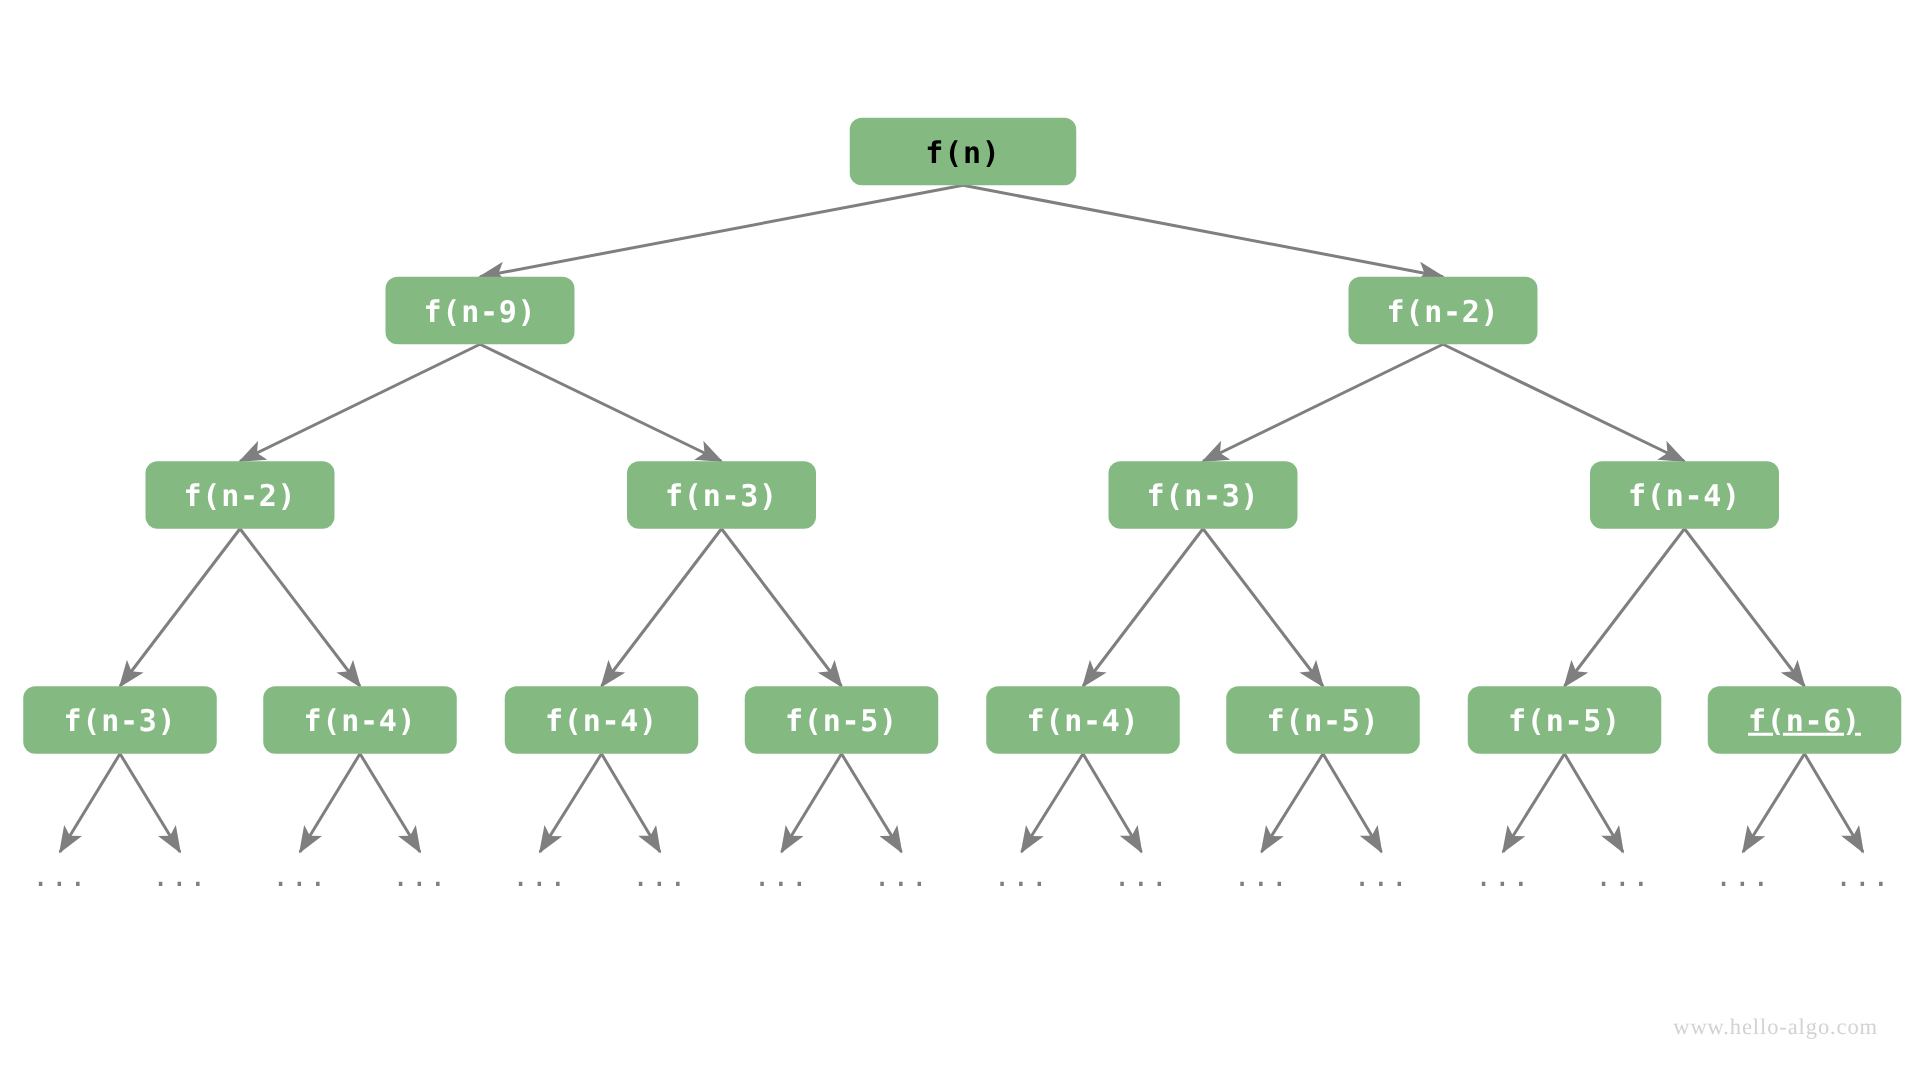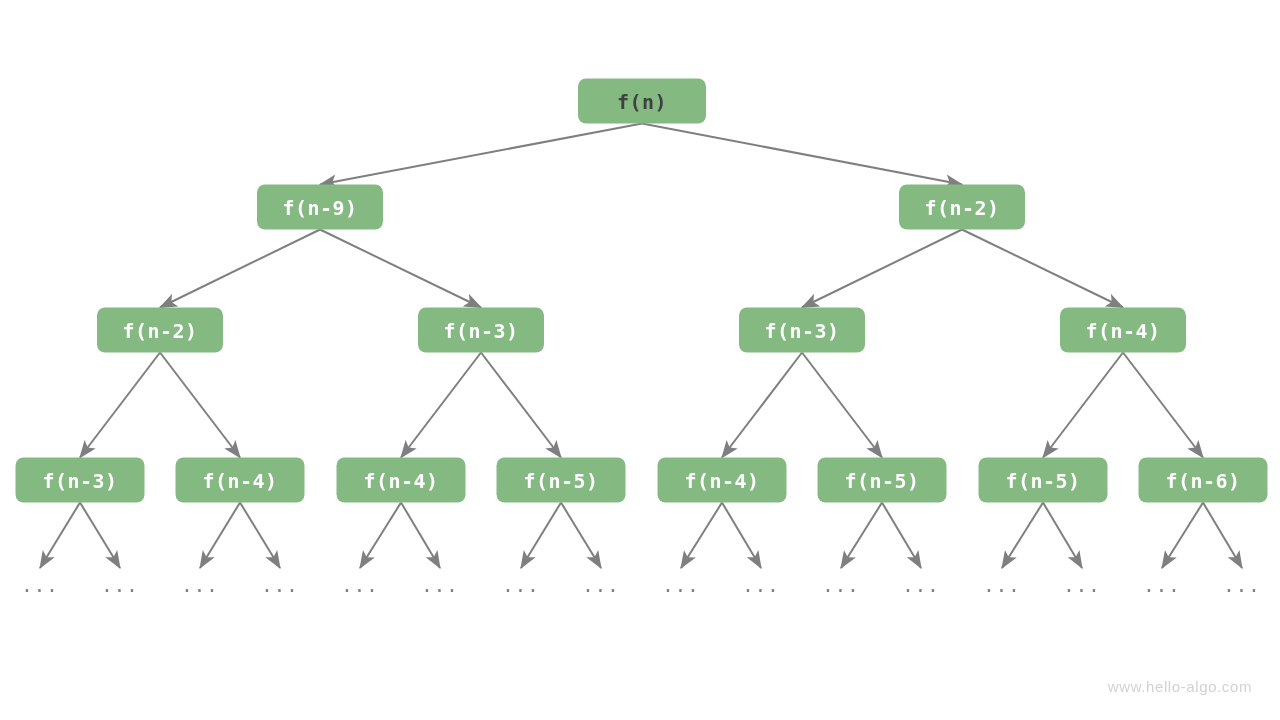--- a/index.html
+++ b/index.html
@@ -51,21 +51,21 @@
     font-size: 19px;
     line-height: 1;
     letter-spacing: 1px;
     transform: translate(-50%, -50%);
     z-index: 2;
     user-select: none;
   }
   .watermark {
     position: absolute;
     color: #d2d2d2;
-    font-family: Liberation Sans, sans-serif;
+    font-family: Liberation Serif, serif;
     font-size: 15px;
     letter-spacing: 0.6px;
     white-space: nowrap;
     transform: translate(-100%, -50%);
   }
 </style>
 </head>
 <body>
 
 <div id="canvas" style="background: rgb(255, 255, 255);">
@@ -104,35 +104,35 @@
         <line x1="882" y1="502.5" x2="841" y2="568" stroke="#7f7f7f" stroke-width="2" marker-end="url(#arrowhead)"></line>
         <line x1="882" y1="502.5" x2="921" y2="568" stroke="#7f7f7f" stroke-width="2" marker-end="url(#arrowhead)"></line>
         <line x1="1043" y1="502.5" x2="1002" y2="568" stroke="#7f7f7f" stroke-width="2" marker-end="url(#arrowhead)"></line>
         <line x1="1043" y1="502.5" x2="1082" y2="568" stroke="#7f7f7f" stroke-width="2" marker-end="url(#arrowhead)"></line>
         <line x1="1203" y1="502.5" x2="1162" y2="568" stroke="#7f7f7f" stroke-width="2" marker-end="url(#arrowhead)"></line>
         <line x1="1203" y1="502.5" x2="1242" y2="568" stroke="#7f7f7f" stroke-width="2" marker-end="url(#arrowhead)"></line>
       </g>
   </svg>
 
   <div id="node-layer">
-      <div class="node" style="left: 642px; top: 101px; width: 128px; background: rgb(132, 185, 130); color: #404040;">f(n)</div>
+      <div class="node" style="left: 642px; top: 101px; width: 151px; background: rgb(132, 185, 130); color: #000000;">f(n)</div>
       <div class="node" style="left: 320px; top: 207px; width: 126px; background: rgb(132, 185, 130); color: rgb(255, 255, 255);">f(n-9)</div>
       <div class="node" style="left: 962px; top: 207px; width: 126px; background: rgb(132, 185, 130); color: rgb(255, 255, 255);">f(n-2)</div>
       <div class="node" style="left: 160px; top: 330px; width: 126px; background: rgb(132, 185, 130); color: rgb(255, 255, 255);">f(n-2)</div>
       <div class="node" style="left: 481px; top: 330px; width: 126px; background: rgb(132, 185, 130); color: rgb(255, 255, 255);">f(n-3)</div>
       <div class="node" style="left: 802px; top: 330px; width: 126px; background: rgb(132, 185, 130); color: rgb(255, 255, 255);">f(n-3)</div>
       <div class="node" style="left: 1123px; top: 330px; width: 126px; background: rgb(132, 185, 130); color: rgb(255, 255, 255);">f(n-4)</div>
       <div class="node" style="left: 80px; top: 480px; width: 129px; background: rgb(132, 185, 130); color: rgb(255, 255, 255);">f(n-3)</div>
       <div class="node" style="left: 240px; top: 480px; width: 129px; background: rgb(132, 185, 130); color: rgb(255, 255, 255);">f(n-4)</div>
       <div class="node" style="left: 401px; top: 480px; width: 129px; background: rgb(132, 185, 130); color: rgb(255, 255, 255);">f(n-4)</div>
       <div class="node" style="left: 561px; top: 480px; width: 129px; background: rgb(132, 185, 130); color: rgb(255, 255, 255);">f(n-5)</div>
       <div class="node" style="left: 722px; top: 480px; width: 129px; background: rgb(132, 185, 130); color: rgb(255, 255, 255);">f(n-4)</div>
       <div class="node" style="left: 882px; top: 480px; width: 129px; background: rgb(132, 185, 130); color: rgb(255, 255, 255);">f(n-5)</div>
       <div class="node" style="left: 1043px; top: 480px; width: 129px; background: rgb(132, 185, 130); color: rgb(255, 255, 255);">f(n-5)</div>
-      <div class="node" style="left: 1203px; top: 480px; width: 129px; background: rgb(132, 185, 130); color: rgb(255, 255, 255);">f(n-6)</div>
+      <div class="node" style="left: 1203px; top: 480px; width: 129px; background: rgb(132, 185, 130); color: rgb(255, 255, 255); text-decoration: underline;">f(n-6)</div>
     </div>
   <div id="ellipsis-layer">
       <div class="ellipsis" style="left: 40px; top: 585px; color: rgb(127, 127, 127);">...</div>
       <div class="ellipsis" style="left: 120px; top: 585px; color: rgb(127, 127, 127);">...</div>
       <div class="ellipsis" style="left: 200px; top: 585px; color: rgb(127, 127, 127);">...</div>
       <div class="ellipsis" style="left: 280px; top: 585px; color: rgb(127, 127, 127);">...</div>
       <div class="ellipsis" style="left: 360px; top: 585px; color: rgb(127, 127, 127);">...</div>
       <div class="ellipsis" style="left: 440px; top: 585px; color: rgb(127, 127, 127);">...</div>
       <div class="ellipsis" style="left: 521px; top: 585px; color: rgb(127, 127, 127);">...</div>
       <div class="ellipsis" style="left: 601px; top: 585px; color: rgb(127, 127, 127);">...</div>

